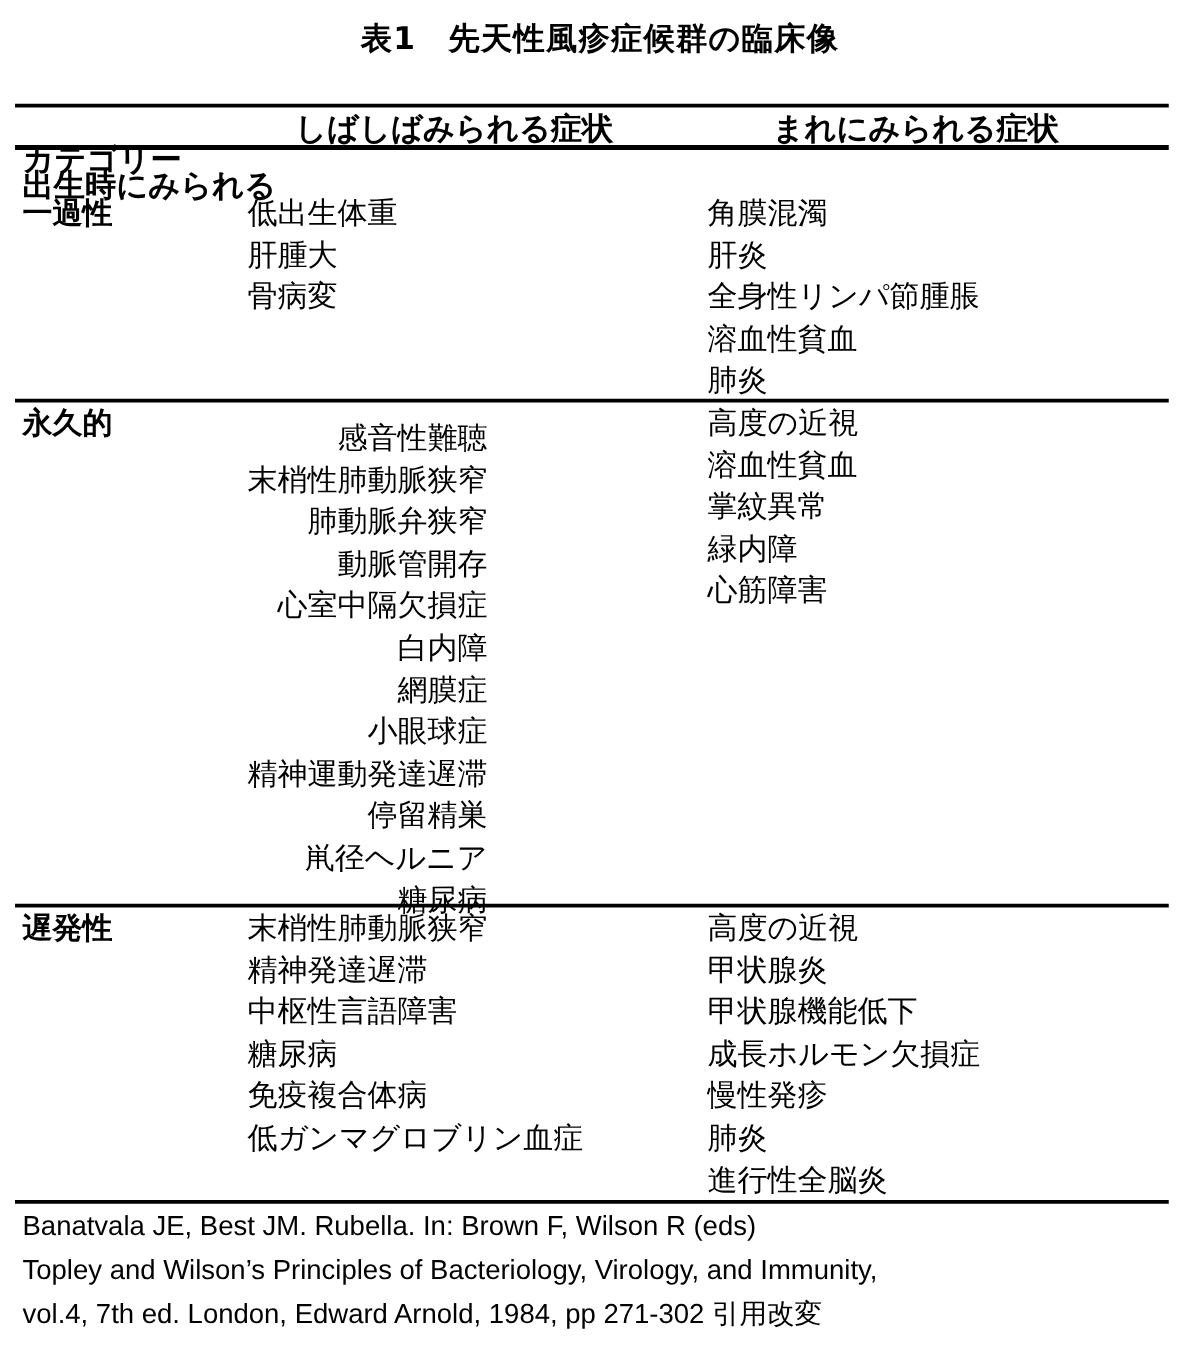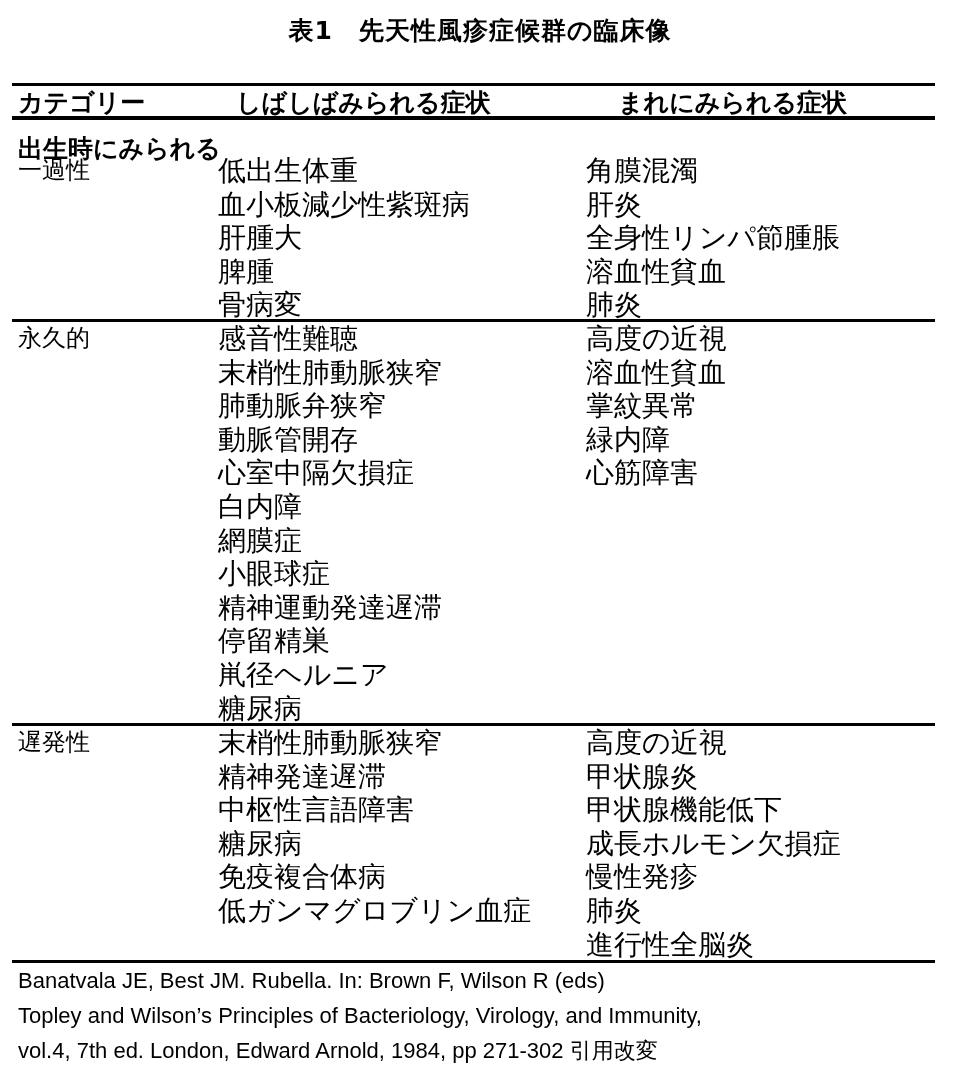--- a/index.html
+++ b/index.html
@@ -10,68 +10,66 @@
   }
   .title {
     position: absolute; top: 14px; left: 0; width: 960px;
     text-align: center; font-size: 25px; font-weight: bold; letter-spacing: 1px;
   }
   .rule { position: absolute; left: 12px; width: 923px; background: #000; }
   .header-row { position: absolute; top: 86px; left: 18px; width: 917px; height: 32px; font-size: 25px; font-weight: bold; }
   .header-row span { position: absolute; top: 0; white-space: nowrap; }
   .section-label { position: absolute; left: 18px; font-size: 25px; font-weight: bold; white-space: nowrap; margin-top: 12px; }
   .group { position: absolute; left: 0; width: 960px; }
-  .cat { position: absolute; left: 18px; font-size: 24px; white-space: nowrap; }
-  .col { position: absolute; font-size: 28px; line-height: 33.6px; margin-left: 20px; }
+  .cat { position: absolute; left: 18px; font-size: 24px; white-space: nowrap; font-weight: bold; }
+  .col { position: absolute; font-size: 24px; line-height: 33.6px; }
   .col div { white-space: nowrap; }
   .col-freq { left: 198px; }
   .col-rare { left: 566px; }
   .citation { position: absolute; top: 963px; left: 18px; font-size: 22px; line-height: 35px; font-family: "Liberation Sans", sans-serif; }
   .citation div { white-space: nowrap; }
 </style>
 </head>
 <body>
 
 <div class="title">表1　先天性風疹症候群の臨床像</div>
 
 <div class="rule" style="top:83px;height:3px;"></div>
 
 <div class="header-row">
-  <span style="left:0;">カテゴリー</span>
+  <span style="left:0;margin-top:25px;">カテゴリー</span>
   <span style="left:218px;">しばしばみられる症状</span>
   <span style="left:600px;">まれにみられる症状</span>
 </div>
 
 <div class="rule" style="top:116px;height:4px;"></div>
 
 <div class="section-label" style="top:120px;">出生時にみられる</div>
 
 <div class="group" style="top:154px;">
   <div class="cat" style="top:0;">一過性</div>
   <div class="col col-freq" style="top:0;">
     <div>低出生体重</div>
-    <div>血小板減少性紫斑病</div>
     <div>肝腫大</div>
-    <div>脾腫</div>
     <div>骨病変</div>
   </div>
   <div class="col col-rare" style="top:0;">
     <div>角膜混濁</div>
     <div>肝炎</div>
     <div>全身性リンパ節腫脹</div>
     <div>溶血性貧血</div>
     <div>肺炎</div>
   </div>
 </div>
 
 <div class="rule" style="top:319px;height:3px;"></div>
 
 <div class="group" style="top:322px;">
   <div class="cat" style="top:0;">永久的</div>
-  <div class="col col-freq" style="top:0;">
+  <div class="col col-freq" style="top:12px;text-align:right;">
     <div>感音性難聴</div>
     <div>末梢性肺動脈狭窄</div>
     <div>肺動脈弁狭窄</div>
     <div>動脈管開存</div>
     <div>心室中隔欠損症</div>
     <div>白内障</div>
     <div>網膜症</div>
     <div>小眼球症</div>
     <div>精神運動発達遅滞</div>
     <div>停留精巣</div>

